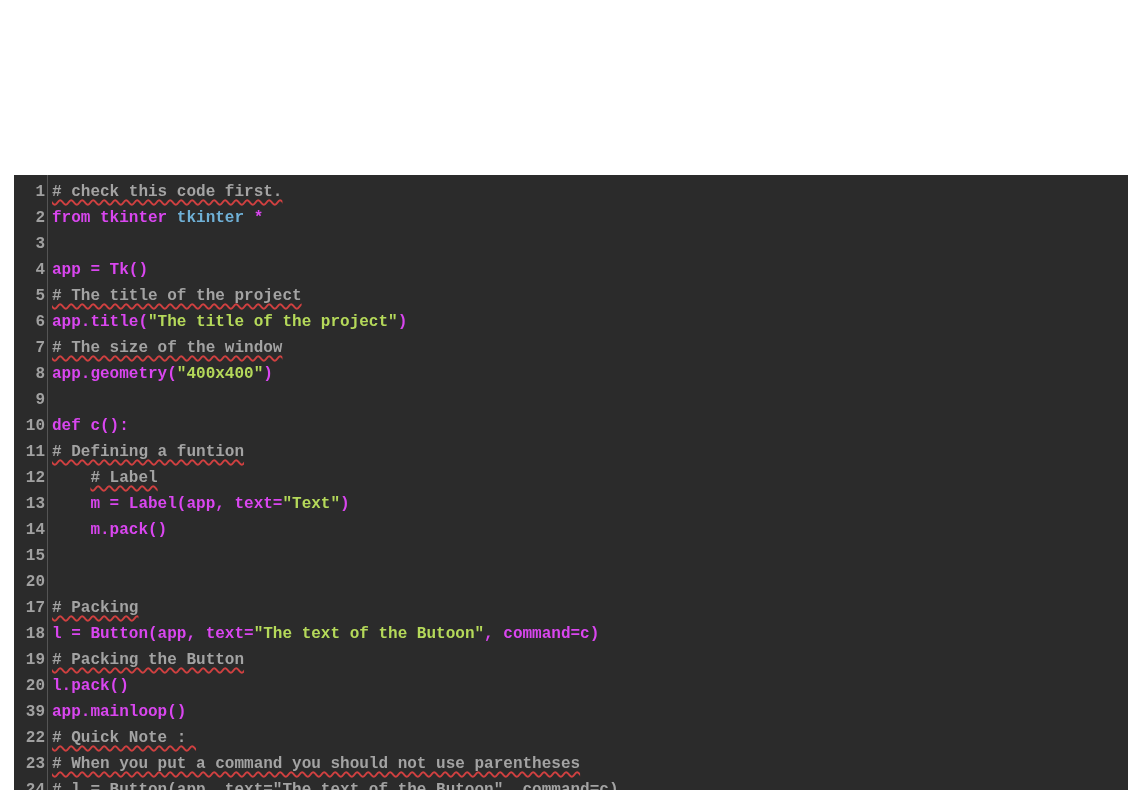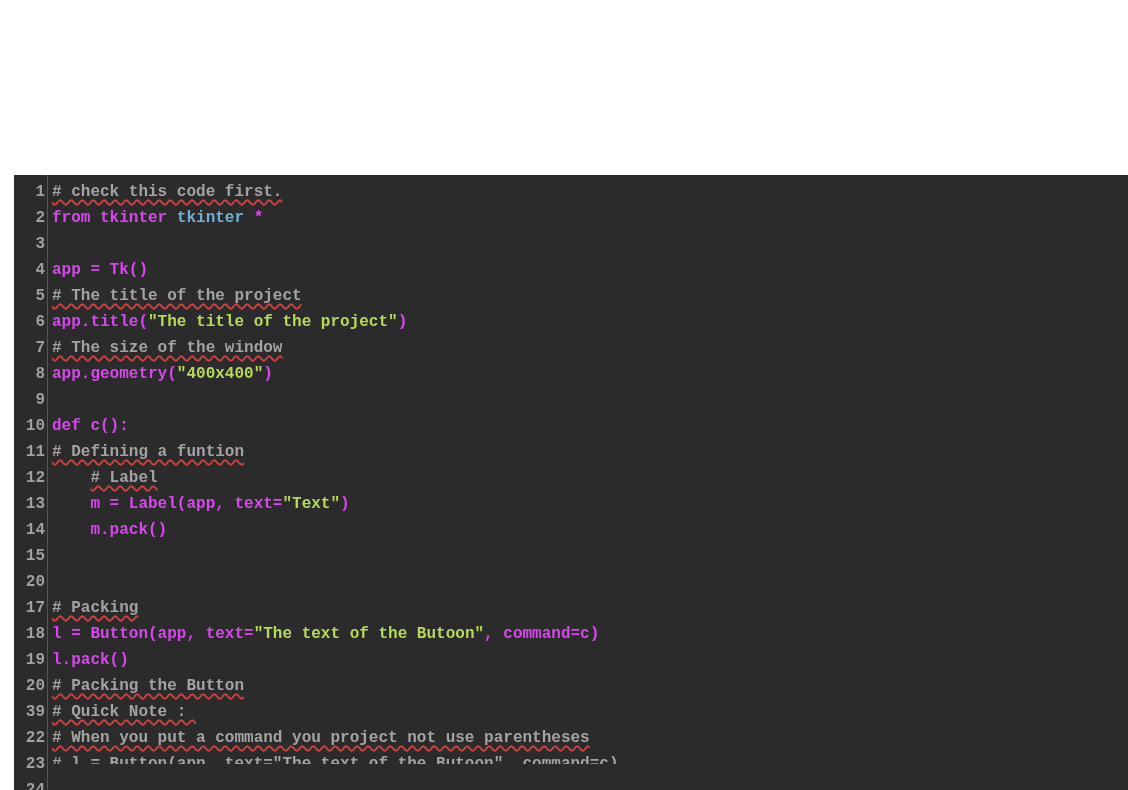--- a/index.html
+++ b/index.html
@@ -112,20 +112,21 @@
         <div class="line"></div>
         <div class="line"><span class="tok-plain">def c():</span></div>
         <div class="line"><span class="tok-comment squig"># Defining a funtion</span></div>
         <div class="line"><span class="tok-plain">    </span><span class="tok-comment squig"># Label</span></div>
         <div class="line"><span class="tok-plain">    m = Label(app, text=</span><span class="tok-str">"Text"</span><span class="tok-plain">)</span></div>
         <div class="line"><span class="tok-plain">    m.pack()</span></div>
         <div class="line"></div>
         <div class="line"></div>
         <div class="line"><span class="tok-comment squig"># Packing</span></div>
         <div class="line"><span class="tok-plain">l = Button(app, text=</span><span class="tok-str">"The text of the Butoon"</span><span class="tok-plain">, command=c)</span></div>
+        <div class="line"><span class="tok-comment squig"># Packing the Button</span></div>
         <div class="line"><span class="tok-plain">l.pack()</span></div>
-        <div class="line"><span class="tok-comment squig"># Packing the Button</span></div>
+        <div class="line"><span class="tok-plain">app.mainloop()</span></div>
         <div class="line"><span class="tok-comment squig"># Quick Note : </span></div>
-        <div class="line"><span class="tok-comment squig"># When you put a command you project not use parentheses</span></div>
+        <div class="line"><span class="tok-comment squig"># When you put a command you should not use parentheses</span></div>
         <div class="line partial"><span class="tok-comment squig"># l = Button(app, text="The text of the Butoon", command=c)</span></div>
       </div>
   </div>
 </div>
 
 </body></html>

